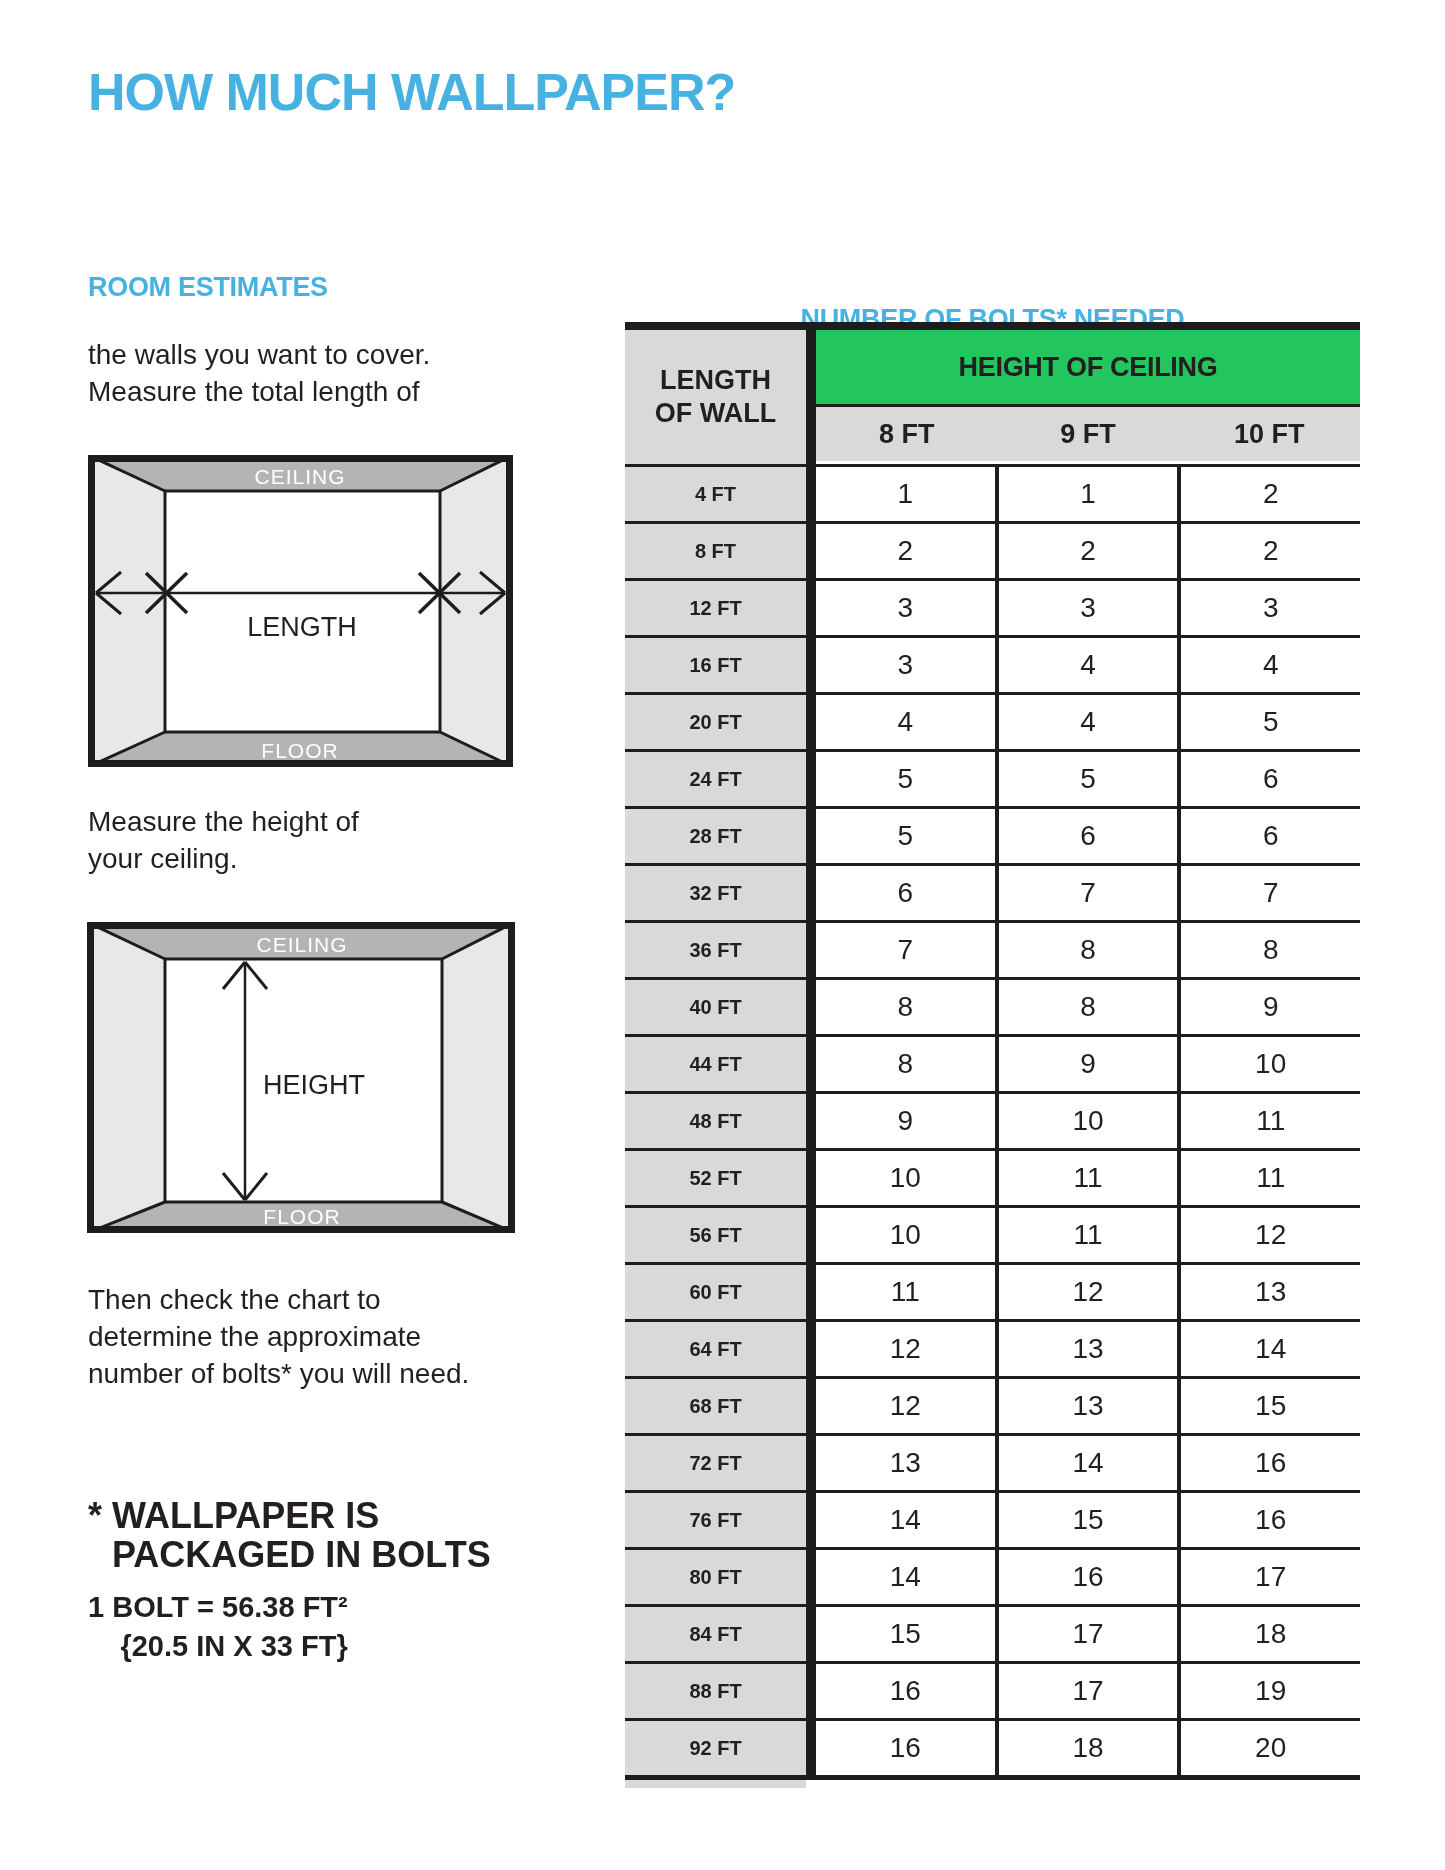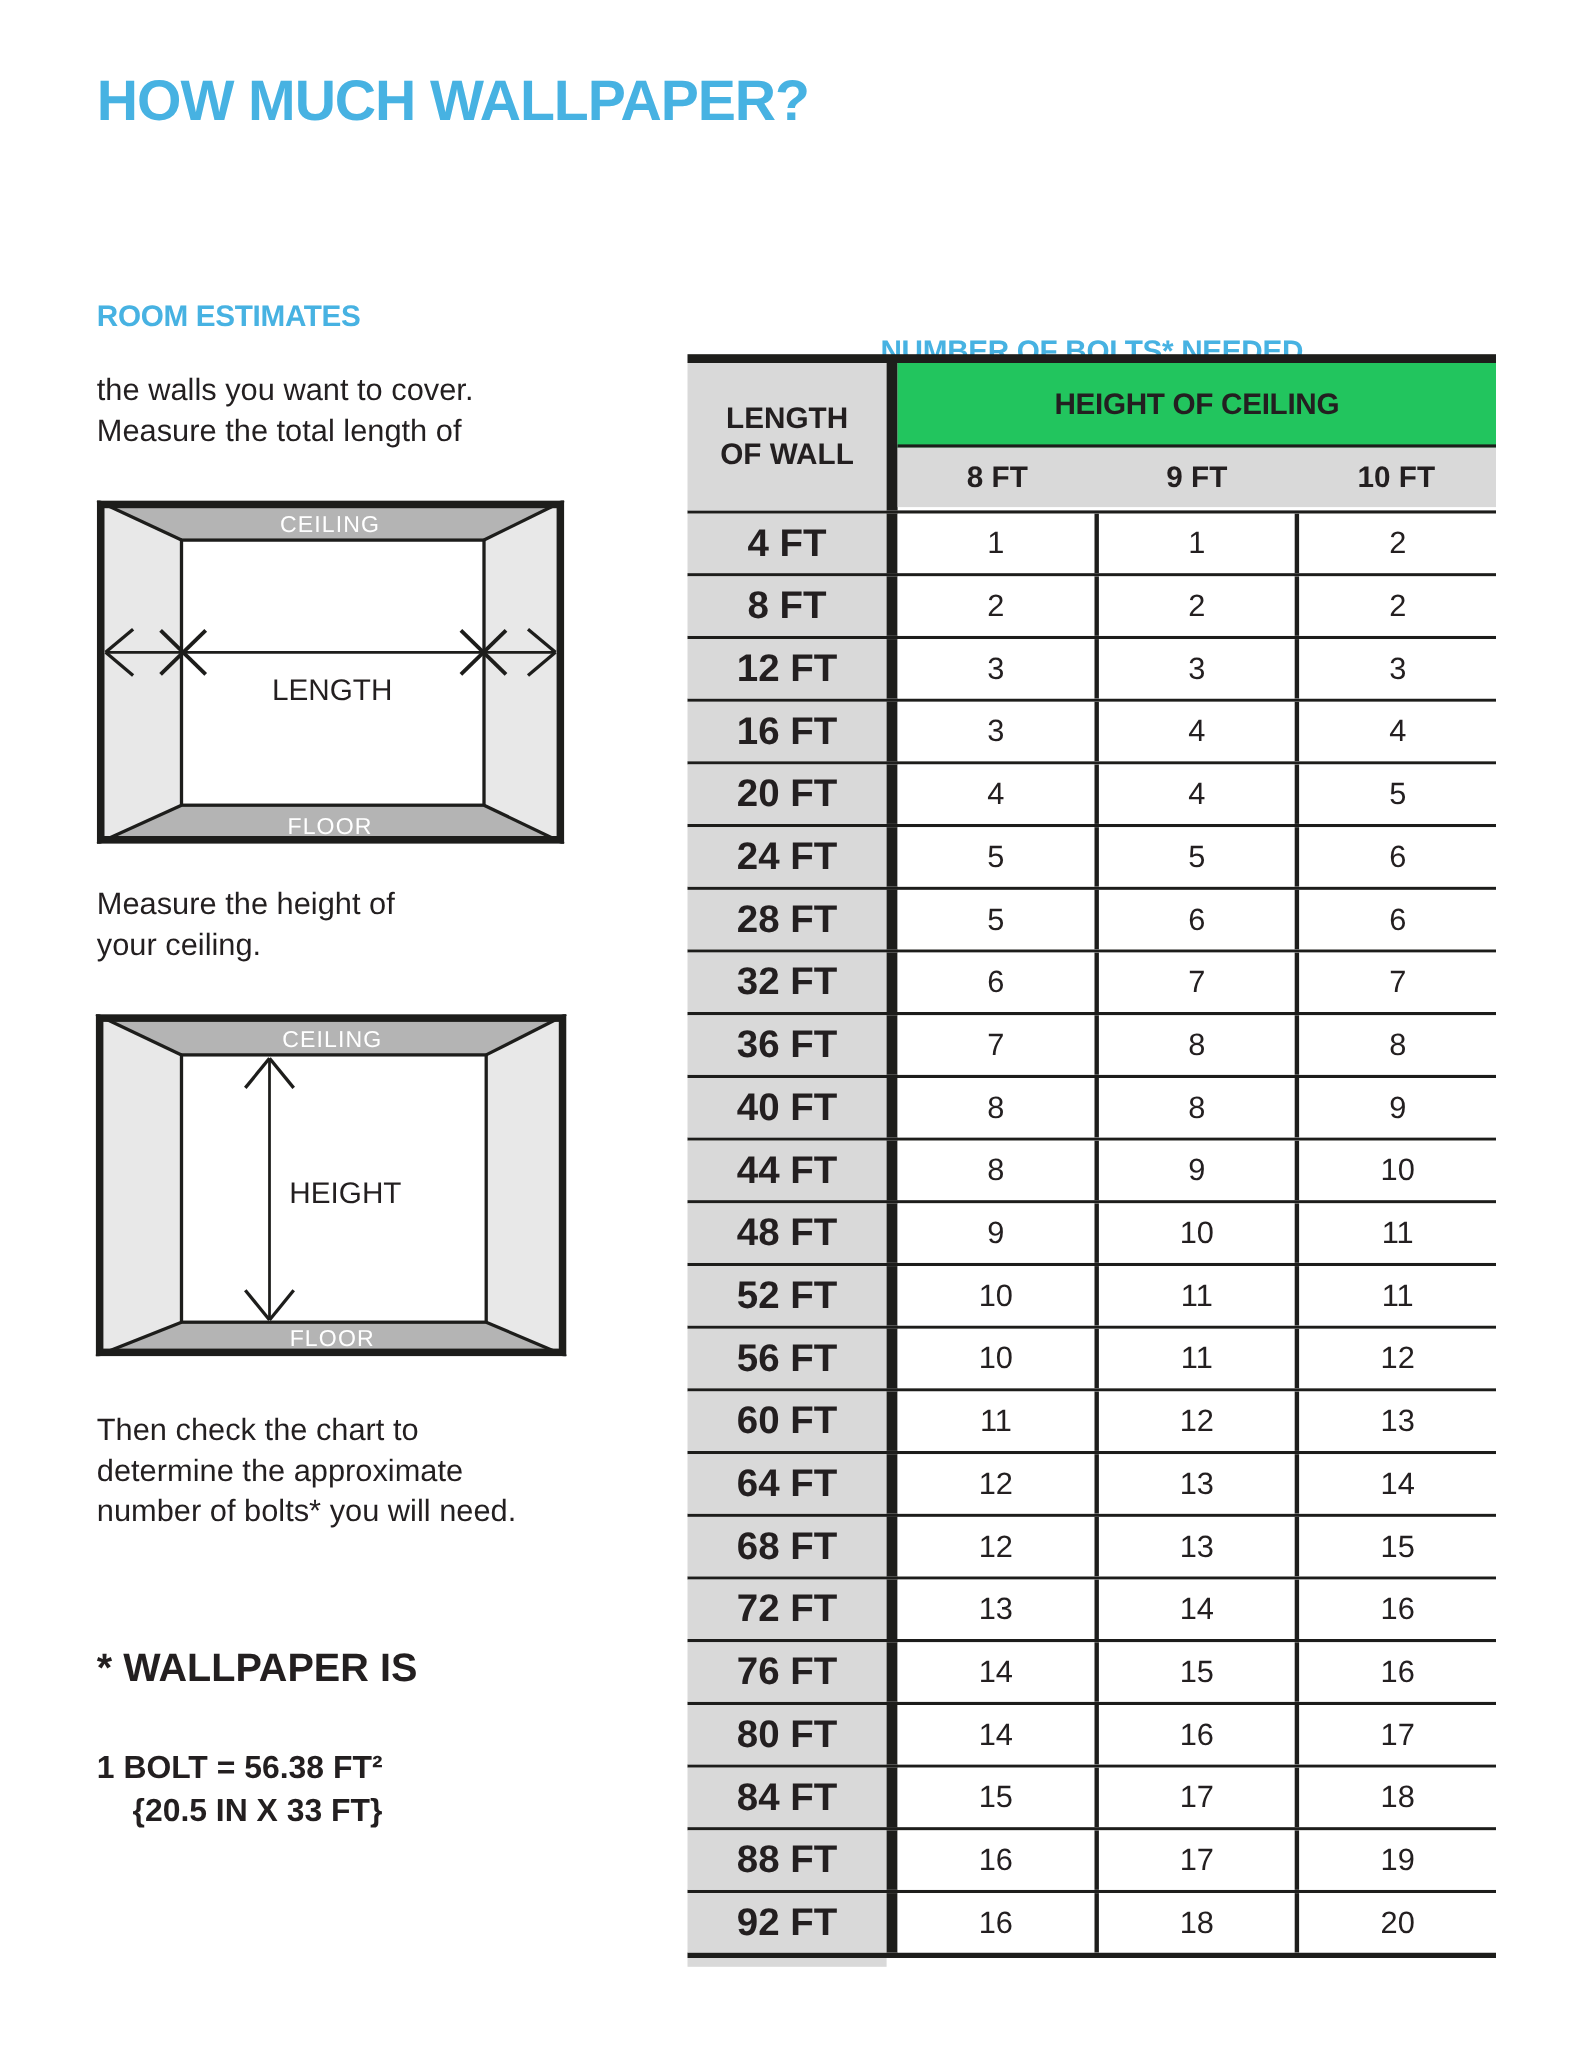--- a/index.html
+++ b/index.html
@@ -54,21 +54,21 @@
   .ft-row { height:54px; background:#d9d9d9; display:flex; }
   .ft-cell {
     flex:1; display:flex; align-items:center; justify-content:center;
     font-size:27px; font-weight:bold;
   }
   .t-row { display:flex; height:54px; border-bottom:3px solid #1d1d1b; }
   .t-row:last-child { border-bottom-width:5px; }
   .t-label {
     width:181px; background:#d9d9d9;
     display:flex; align-items:center; justify-content:center;
-    font-size:35px; font-weight:bold;
+    font-size:20px; font-weight:bold;
   }
   .t-cell {
     flex:1; background:#ffffff; box-sizing:border-box;
     display:flex; align-items:center; justify-content:center;
     font-size:28px;
   }
   .t-cell + .t-cell { border-left:4px solid #1d1d1b; }
   .sliver { width:181px; height:8px; background:#d9d9d9; }
 
   svg text { font-family:"Liberation Sans","DejaVu Sans",sans-serif; }
@@ -145,20 +145,21 @@
   </div>
 
   <div class="abs para p3">
     <div>Then check the chart to</div>
     <div>determine the approximate</div>
     <div>number of bolts* you will need.</div>
   </div>
 
   <div class="abs note">
     <div>* WALLPAPER IS</div>
+    <div class="indent">PACKAGED IN BOLTS</div>
   </div>
 
   <div class="abs spec">
     <div>1 BOLT = 56.38 FT²</div>
     <div>{20.5 IN X 33 FT}</div>
   </div>
 
   <div class="abs subhead blue sub-table">NUMBER OF BOLTS* NEEDED</div>
 
   <div class="abs table-wrap">

